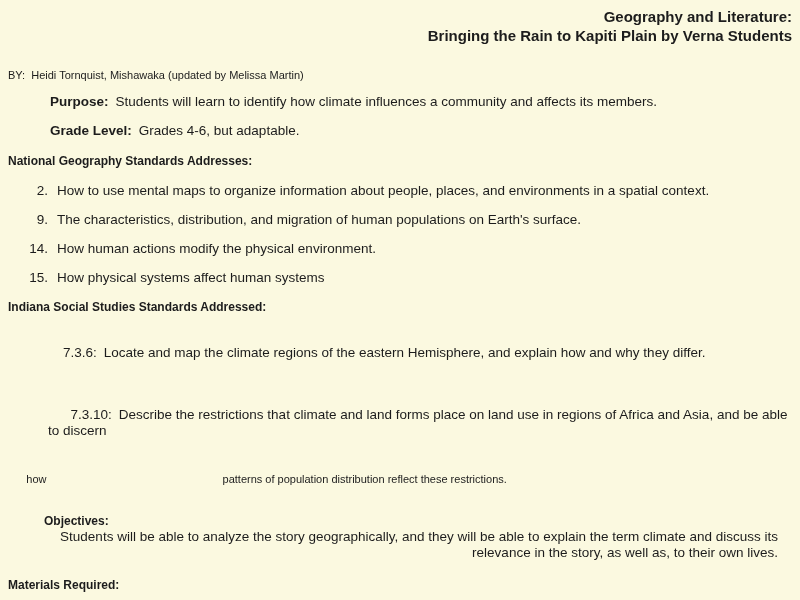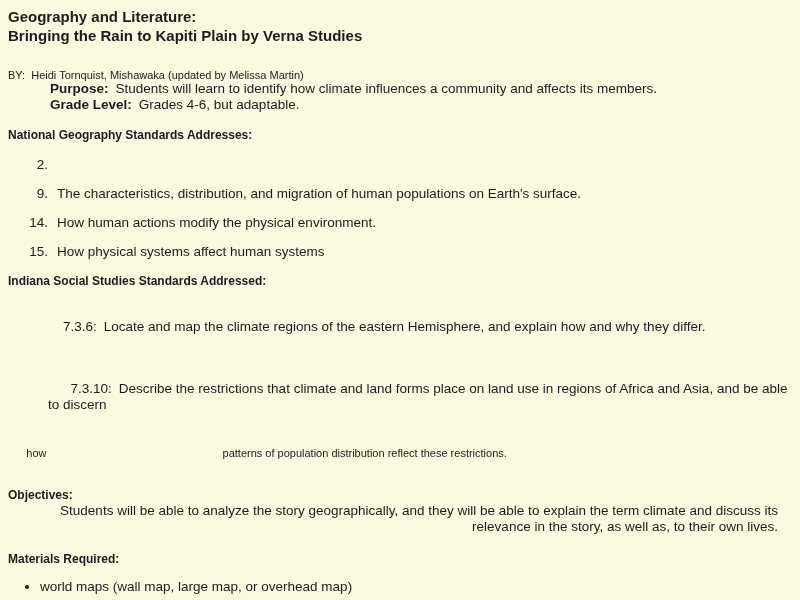--- a/index.html
+++ b/index.html
@@ -5,70 +5,71 @@
   * { margin:0; padding:0; box-sizing:border-box; }
   html,body { width:800px; height:600px; }
   body {
     background:#fbf9e0;
     font-family:"Liberation Sans", sans-serif;
     color:#1c1c1c;
     overflow:hidden;
   }
   .page { padding:7px 8px 0 8px; }
 
-  .title-block { text-align:left; font-weight:bold; font-size:15px; line-height:19px; }
+  .title-block { text-align:right; font-weight:bold; font-size:15px; line-height:19px; }
   .italic { }
 
   .byline { font-size:11px; margin-top:24px; white-space:pre-wrap; }
 
-  .para { font-size:13.5px; line-height:16px;padding-left:42px; }
+  .para { font-size:13.5px; margin-top:13px; line-height:16px;padding-left:42px; }
   .label { font-weight:bold; margin-right:7px; }
 
   .heading { font-size:12px; font-weight:bold; margin-top:14px; line-height:16px; }
 
   .numlist { margin-top:14px; }
   .num-item { display:flex; font-size:13.5px; line-height:15px; margin-bottom:14px; }
   .num-item .num { flex:none; min-width:40px; text-align:right; margin-right:9px; }
 
   .ind-item { font-size:13.5px; line-height:16px; padding-left:40px; margin-top:14px; white-space:pre-wrap; }
   .ind-num { margin-right:7px; }
   .ind-wrap-line { font-size:11px; line-height:16px; white-space:pre-wrap; }
   .ind-wrap-rest { margin-left:176px; }
 
-  .obj-head { margin-top:10px; }
+  .obj-head { margin-top:10px;margin-left:36px; }
   .obj-text { font-size:13.5px; line-height:16px; max-width:770px;text-align:right; }
 
   .materials-list { margin:12px 0 0 32px; list-style:disc; font-size:13.5px; line-height:16px; }
   .materials-list li { margin-bottom:1px; }
 </style>
 </head>
 <body>
 
 <div class="page">
 
   <div class="title-block">
     <div>Geography and Literature:</div>
-    <div><span class="italic">Bringing the Rain to Kapiti Plain</span><span> by Verna Studies</span></div>
+    <div><span class="italic">Bringing the Rain to Kapiti Plain</span><span> by Verna Students</span></div>
   </div>
 
   <div class="byline">BY:  Heidi Tornquist, Mishawaka (updated by Melissa Martin)</div>
 
   <div class="para">
     <span class="label">Purpose:</span><span>Students will learn to identify how climate influences a community and affects its members.</span>
   </div>
 
   <div class="para">
     <span class="label">Grade Level:</span><span>Grades 4-6, but adaptable.</span>
   </div>
 
   <div class="heading">National Geography Standards Addresses:</div>
 
   <div class="numlist">
     <div class="num-item">
       <span class="num">2.</span>
+      <span>How to use mental maps to organize information about people, places, and environments in a spatial context.</span>
     </div>
     <div class="num-item">
       <span class="num">9.</span>
       <span>The characteristics, distribution, and migration of human populations on Earth's surface.</span>
     </div>
     <div class="num-item">
       <span class="num">14.</span>
       <span>How human actions modify the physical environment.</span>
     </div>
     <div class="num-item">

